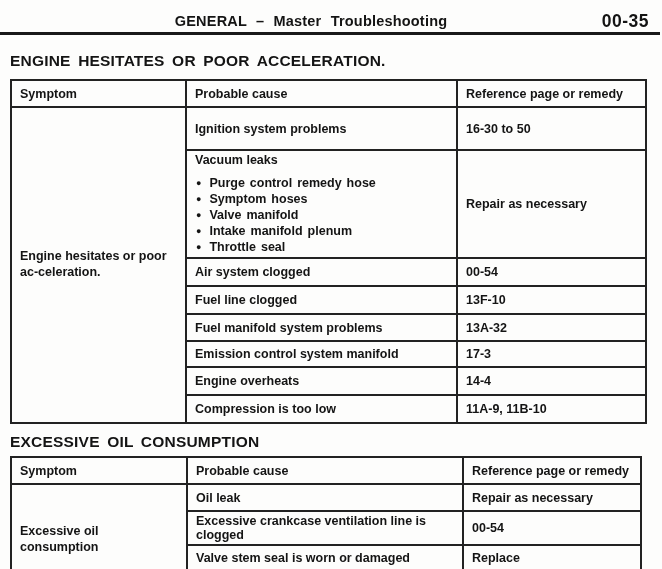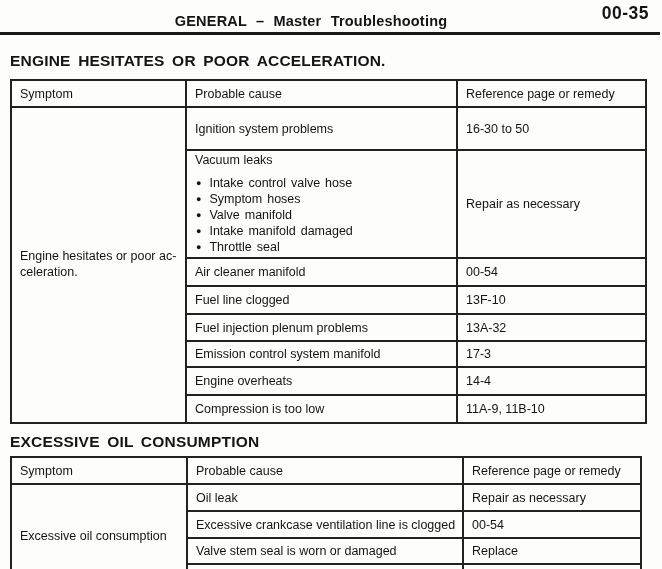--- a/index.html
+++ b/index.html
@@ -15,21 +15,21 @@
 
   
   .header-row { position: relative; height: 32px; }
   .header-title {
     position: absolute; left: 0; right: 40px; bottom: 3px;
     text-align: center;
     font-weight: bold; font-size: 14.5px;
     word-spacing: 5px; letter-spacing: 0.2px;
   }
   .page-number {
-    position: absolute; right: 13px; bottom: 8px;
+    position: absolute; right: 13px; bottom: 0px;
     font-weight: bold; font-size: 17.5px; letter-spacing: 0.5px;
   }
   .header-rule { height: 3px; background: #191919; margin-right: 2px; }
 
   
   .section-heading {
     margin: 0; padding: 0 7px 0 10px;
     font-weight: bold; font-size: 15.5px;
     word-spacing: 3px; letter-spacing: 0.2px;
   }
@@ -38,21 +38,21 @@
 
   
   table.ts {
     border-collapse: collapse;
     table-layout: fixed;
     margin-left: 10px;
     background: #fdfdfc;
   }
   table.ts th, table.ts td {
     border: 2px solid #222;
-    font-size: 12.5px; font-weight: normal;
+    font-size: 12.5px; font-weight: bold;
     text-align: left; vertical-align: middle;
     padding: 2px 6px 2px 8px;
     overflow: hidden;
   }
   table.ts th { height: 27px; }
   td.symptom-cell {
     vertical-align: top;
     padding-top: 7px;
     line-height: 1.25;
     margin-left: 8px;
@@ -107,52 +107,52 @@
         <td class="symptom-cell" rowspan="8">Engine hesitates or poor ac-celeration.</td>
         <td>Ignition system problems</td>
         <td>16-30 to 50</td>
       </tr>
       <tr class="h95">
         <td class="cause-block">
           <span class="cause-title">Vacuum leaks</span>
           <ul class="bullet-list">
             <li>
               <span class="bullet-glyph">●</span>
-              <span class="bullet-text">Intake control valve hose</span>
+              <span class="bullet-text">Purge control remedy hose</span>
             </li>
             <li>
               <span class="bullet-glyph">●</span>
               <span class="bullet-text">Symptom hoses</span>
             </li>
             <li>
               <span class="bullet-glyph">●</span>
               <span class="bullet-text">Valve manifold</span>
             </li>
             <li>
               <span class="bullet-glyph">●</span>
-              <span class="bullet-text">Intake manifold damaged</span>
+              <span class="bullet-text">Intake manifold plenum</span>
             </li>
             <li>
               <span class="bullet-glyph">●</span>
               <span class="bullet-text">Throttle seal</span>
             </li>
           </ul>
         </td>
         <td>Repair as necessary</td>
       </tr>
       <tr class="h28">
-        <td>Air cleaner manifold</td>
+        <td>Air system clogged</td>
         <td>00-54</td>
       </tr>
       <tr class="h28">
         <td>Fuel line clogged</td>
         <td>13F-10</td>
       </tr>
       <tr class="h27">
-        <td>Fuel injection plenum problems</td>
+        <td>Fuel manifold system problems</td>
         <td>13A-32</td>
       </tr>
       <tr class="h26">
         <td>Emission control system manifold</td>
         <td>17-3</td>
       </tr>
       <tr class="h28">
         <td>Engine overheats</td>
         <td>14-4</td>
       </tr>

